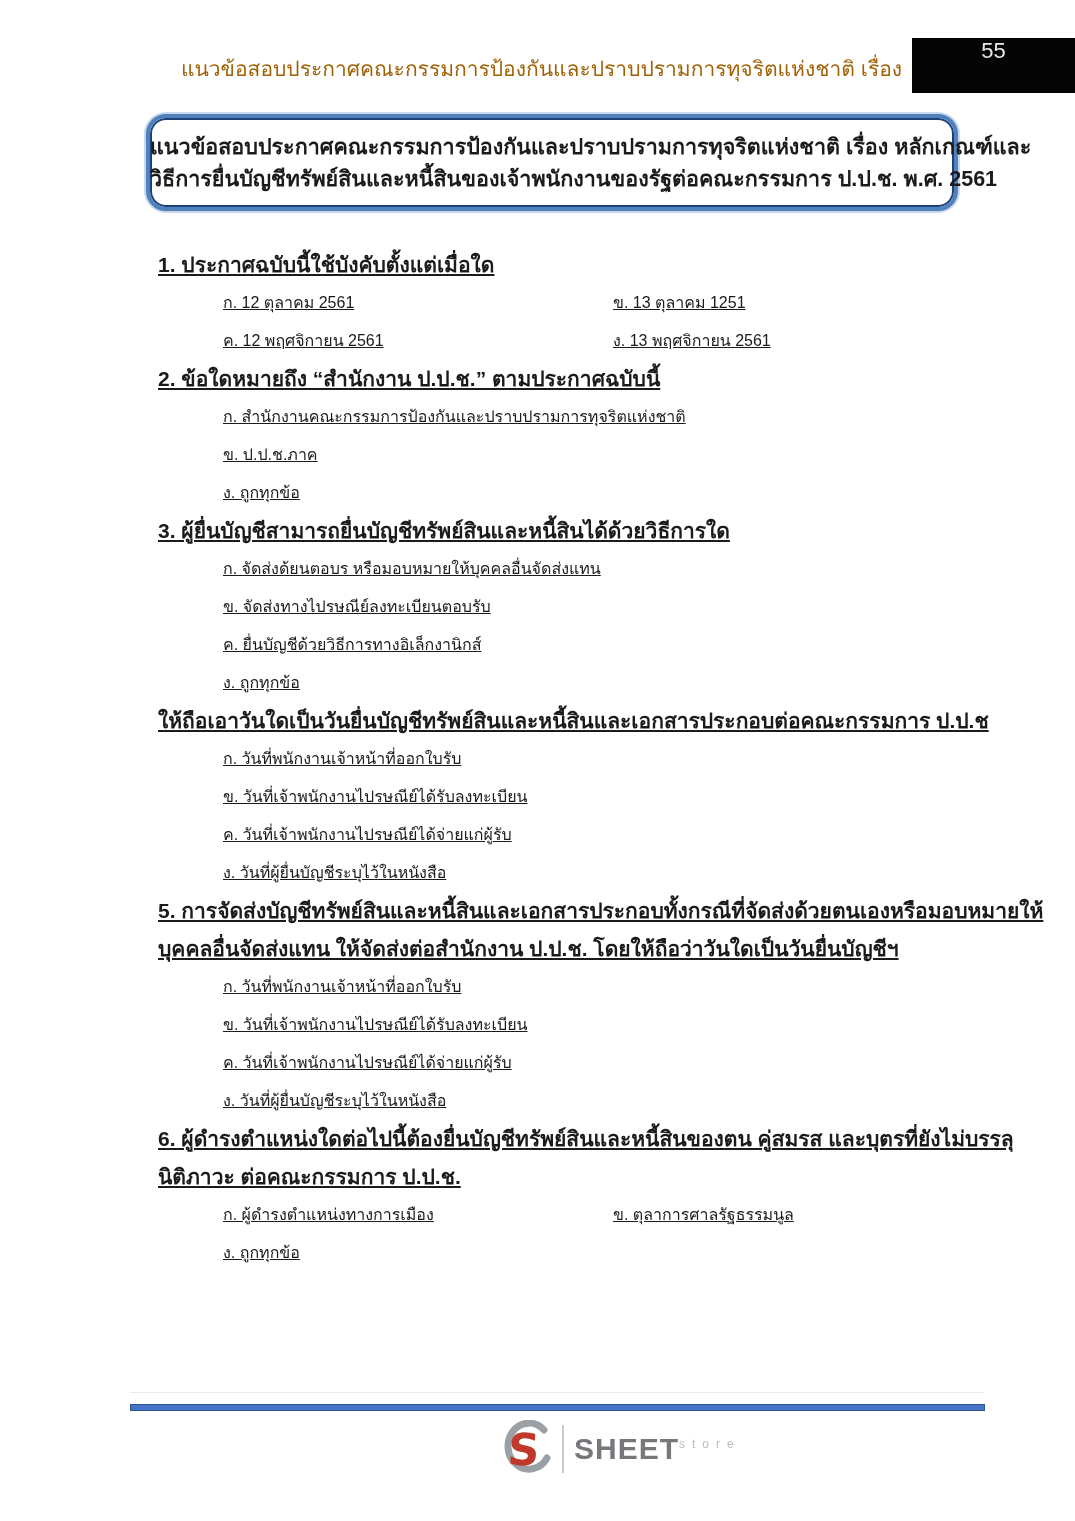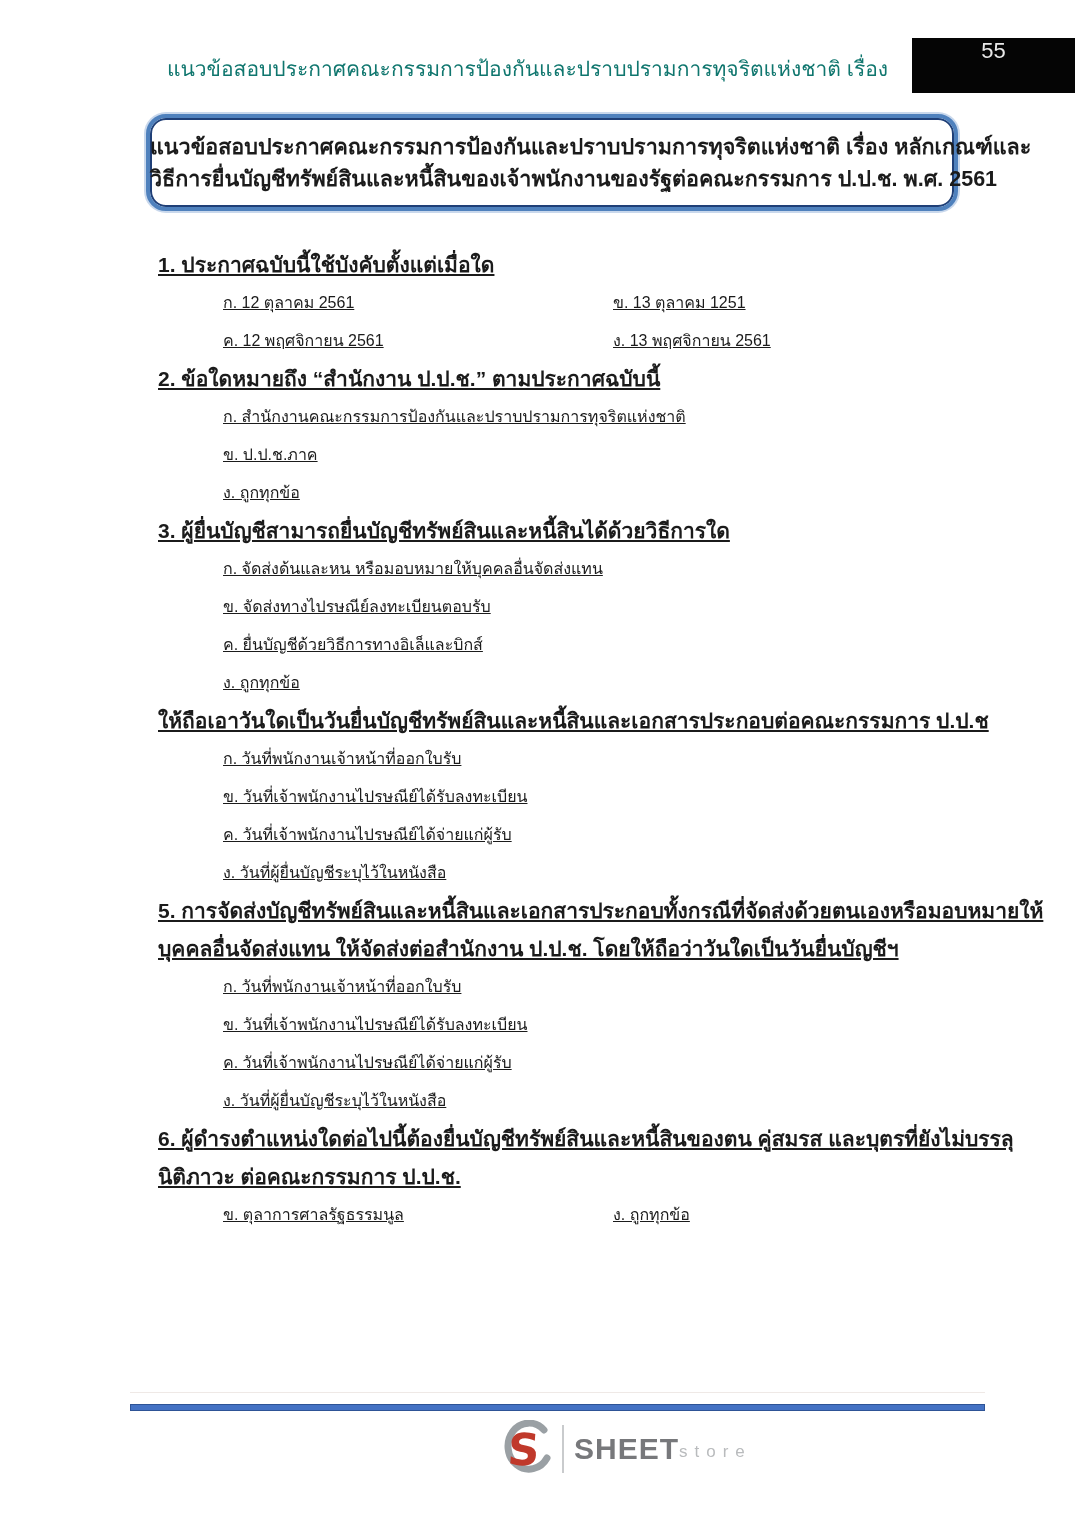--- a/index.html
+++ b/index.html
@@ -8,25 +8,25 @@
     width:1075px;
     height:1521px;
     background:#ffffff;
     overflow:hidden;
     font-family:"Liberation Sans","DejaVu Sans",sans-serif;
     color:#1b1b1b;
   }
   
   .header-title{
     position:absolute;
-    top:52px; left:150px; width:755px;
+    top:52px; left:164px; width:755px;
     text-align:center;
     font-size:21px;
     white-space:nowrap;
-    color:#0f766e;
+    color:#a16207;
   }
   .page-number-box{
     position:absolute;
     top:38px; left:912px; width:163px; height:55px;
     background:#050505;
     display:flex; align-items:flex-start; justify-content:center;
     color:#e9e9e9; font-size:22px;
   }
   
   .title-box{
@@ -92,22 +92,22 @@
     width:2px; height:48px;
     background:#c9cbcd;
     margin:0 10px 0 8px;
   }
   .logo-words{display:flex; flex-direction:row; justify-content:center;}
   .logo-brand{
     font-size:30px; font-weight:700;
     color:#77787b; letter-spacing:1px; line-height:30px;
   }
   .logo-sub{
-    font-size:17px; color:#b9bbbd;
-    letter-spacing:7px; line-height:16px; margin-top:10px;
+    font-size:12px; color:#b9bbbd;
+    letter-spacing:7px; line-height:16px; margin-top:2px;
   }
 </style>
 </head>
 <body>
 
 <div class="page">
 
   <div class="header-title">แนวข้อสอบประกาศคณะกรรมการป้องกันและปราบปรามการทุจริตแห่งชาติ เรื่อง</div>
   <div class="page-number-box">
     <span>55</span>
@@ -135,23 +135,23 @@
       <div class="options one-col">
         <div class="opt">ก. สำนักงานคณะกรรมการป้องกันและปราบปรามการทุจริตแห่งชาติ</div>
         <div class="opt">ข. ป.ป.ช.ภาค</div>
         <div class="opt">ง. ถูกทุกข้อ</div>
       </div>
     </section>
 
     <section>
       <div class="q-heading">3. ผู้ยื่นบัญชีสามารถยื่นบัญชีทรัพย์สินและหนี้สินได้ด้วยวิธีการใด</div>
       <div class="options one-col">
-        <div class="opt">ก. จัดส่งด้นและหน หรือมอบหมายให้บุคคลอื่นจัดส่งแทน</div>
+        <div class="opt">ก. จัดส่งด้ยนตอบร หรือมอบหมายให้บุคคลอื่นจัดส่งแทน</div>
         <div class="opt">ข. จัดส่งทางไปรษณีย์ลงทะเบียนตอบรับ</div>
-        <div class="opt">ค. ยื่นบัญชีด้วยวิธีการทางอิเล็และบิกส์</div>
+        <div class="opt">ค. ยื่นบัญชีด้วยวิธีการทางอิเล็กงานิกส์</div>
         <div class="opt">ง. ถูกทุกข้อ</div>
       </div>
     </section>
 
     <section>
       <div class="q-heading">ให้ถือเอาวันใดเป็นวันยื่นบัญชีทรัพย์สินและหนี้สินและเอกสารประกอบต่อคณะกรรมการ ป.ป.ช</div>
       <div class="options one-col">
         <div class="opt">ก. วันที่พนักงานเจ้าหน้าที่ออกใบรับ</div>
         <div class="opt">ข. วันที่เจ้าพนักงานไปรษณีย์ได้รับลงทะเบียน</div>
         <div class="opt">ค. วันที่เจ้าพนักงานไปรษณีย์ได้จ่ายแก่ผู้รับ</div>
@@ -167,20 +167,21 @@
         <div class="opt">ข. วันที่เจ้าพนักงานไปรษณีย์ได้รับลงทะเบียน</div>
         <div class="opt">ค. วันที่เจ้าพนักงานไปรษณีย์ได้จ่ายแก่ผู้รับ</div>
         <div class="opt">ง. วันที่ผู้ยื่นบัญชีระบุไว้ในหนังสือ</div>
       </div>
     </section>
 
     <section>
       <div class="q-heading">6. ผู้ดำรงตำแหน่งใดต่อไปนี้ต้องยื่นบัญชีทรัพย์สินและหนี้สินของตน คู่สมรส และบุตรที่ยังไม่บรรลุ</div>
       <div class="q-heading">นิติภาวะ ต่อคณะกรรมการ ป.ป.ช.</div>
       <div class="options two-col">
+        <div class="opt">ก. ผู้ดำรงตำแหน่งทางการเมือง</div>
         <div class="opt">ข. ตุลาการศาลรัฐธรรมนูล</div>
         <div class="opt">ง. ถูกทุกข้อ</div>
       </div>
     </section>
 
   </div>
 
   <div class="footer-hairline"></div>
   <div class="footer-line"></div>
 

